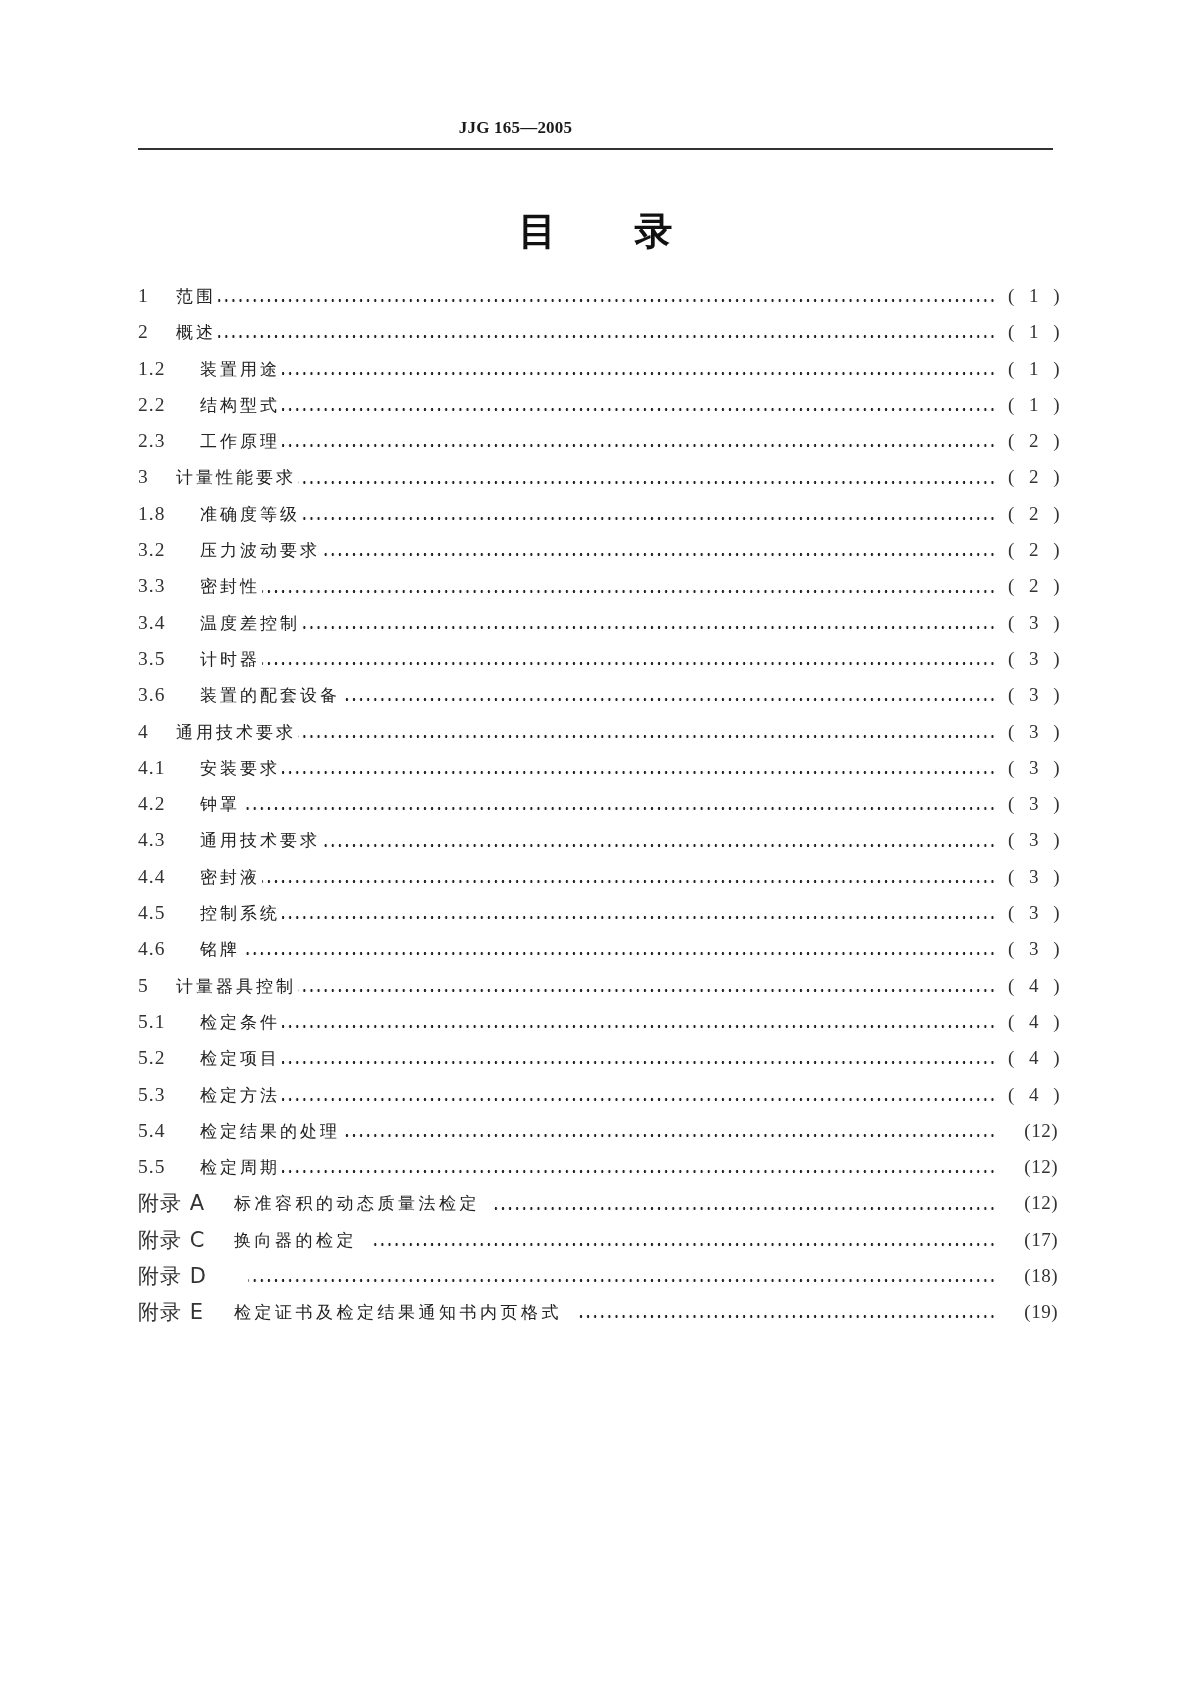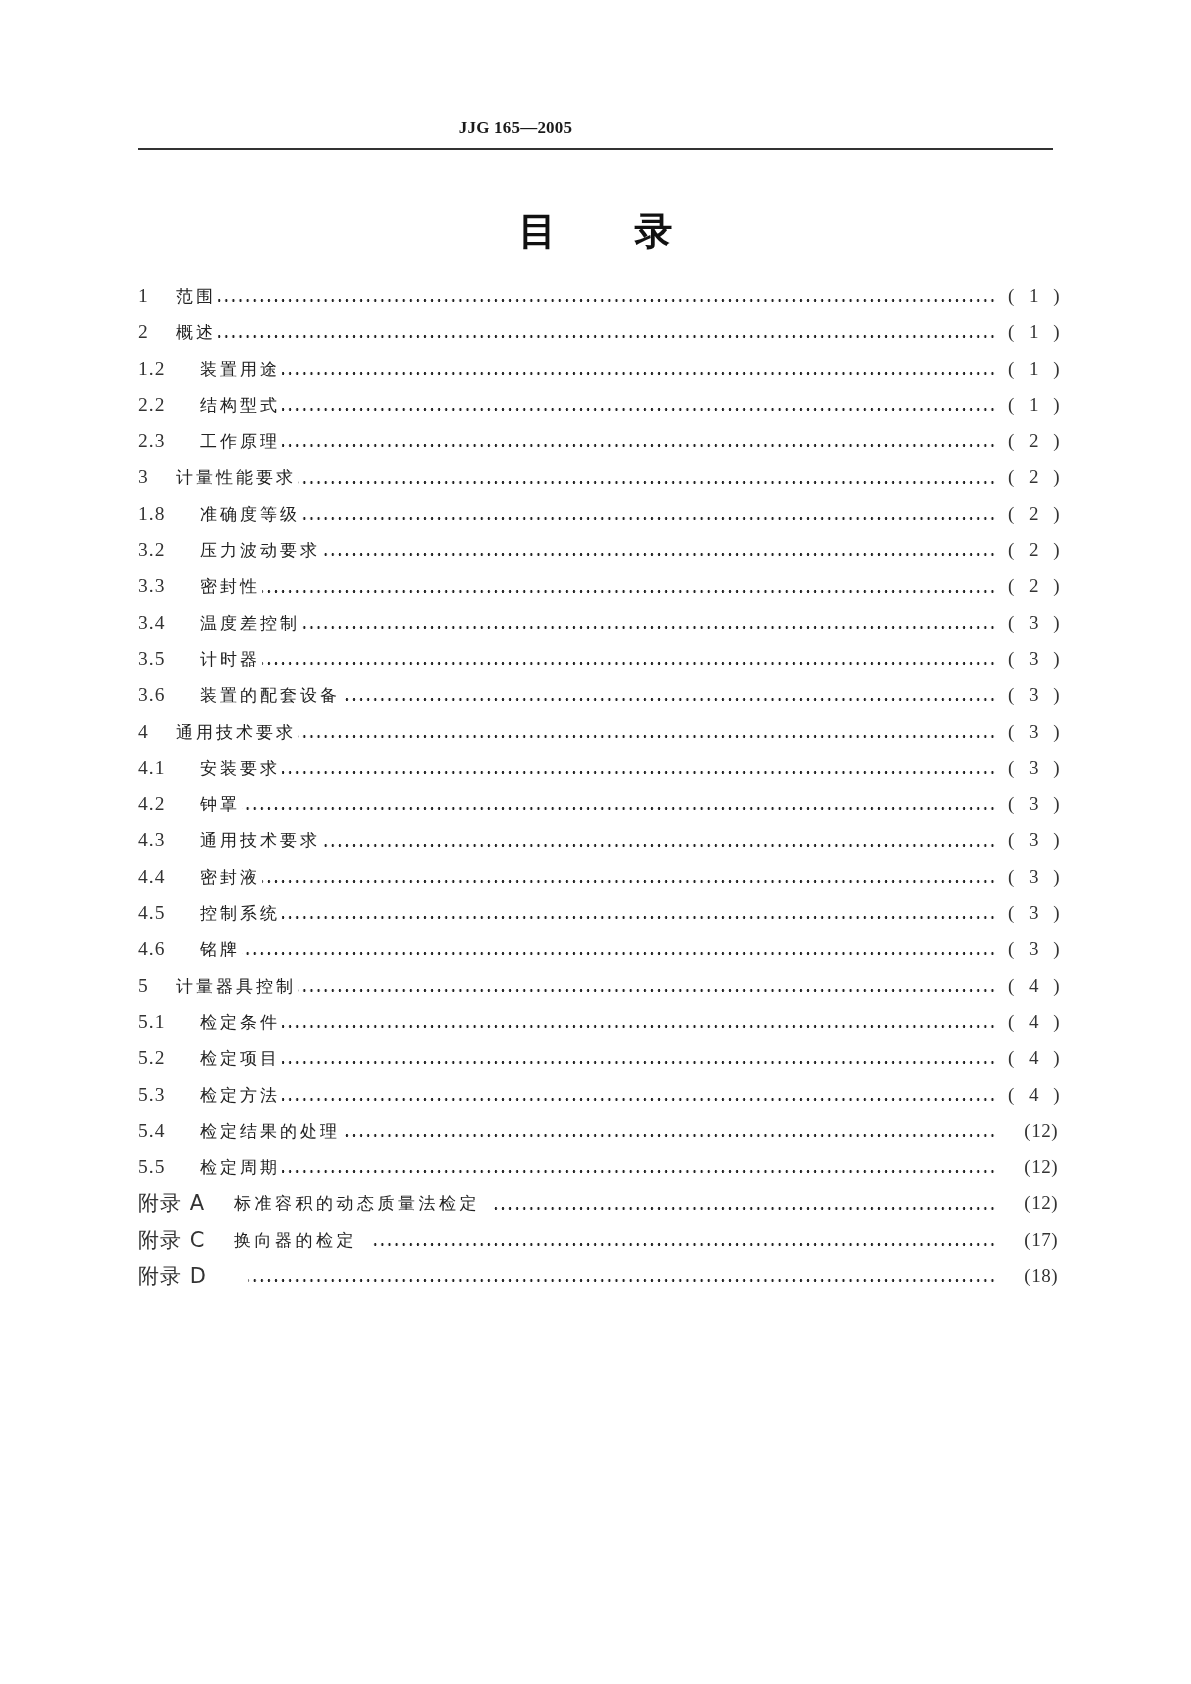--- a/index.html
+++ b/index.html
@@ -201,13 +201,19 @@
       <span class="num app">附录 C</span>
       <span class="lbl">换向器的检定</span>
       <span class="leader"></span>
       <span class="pg">(17)</span>
     </div>
     <div class="row app">
       <span class="num app">附录 D</span>
       <span class="leader"></span>
       <span class="pg">(18)</span>
     </div>
+    <div class="row app">
+      <span class="num app">附录 E</span>
+      <span class="lbl">检定证书及检定结果通知书内页格式</span>
+      <span class="leader"></span>
+      <span class="pg">(19)</span>
+    </div>
   </div>
 
 </body></html>

